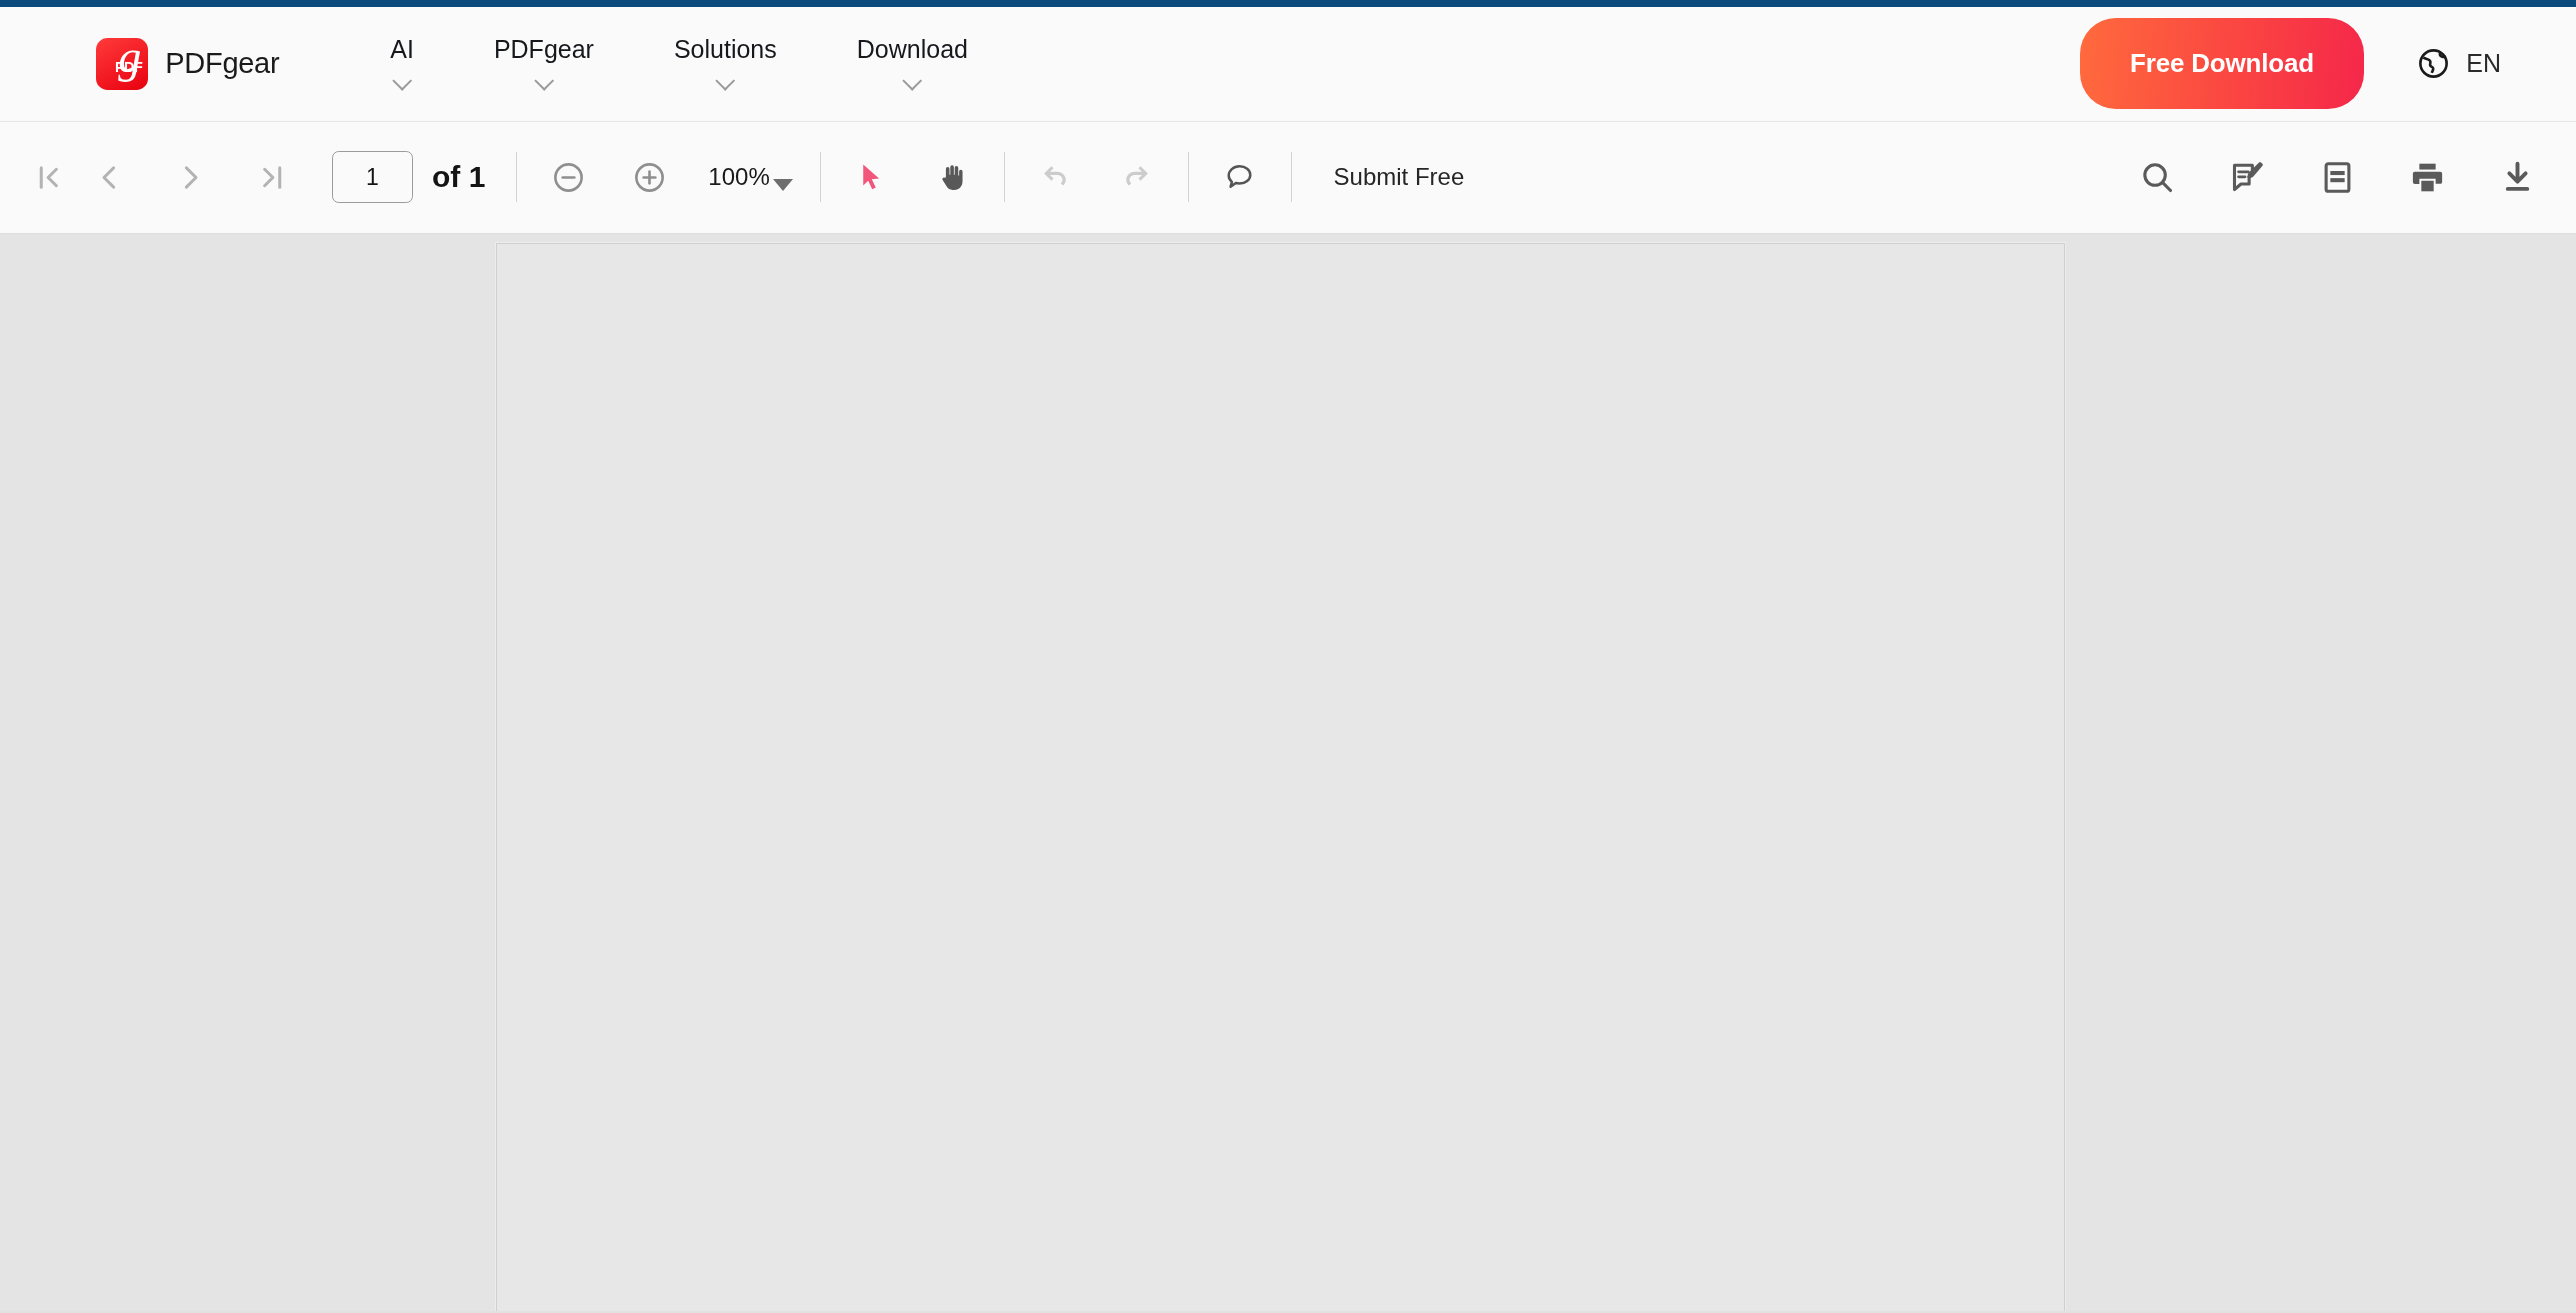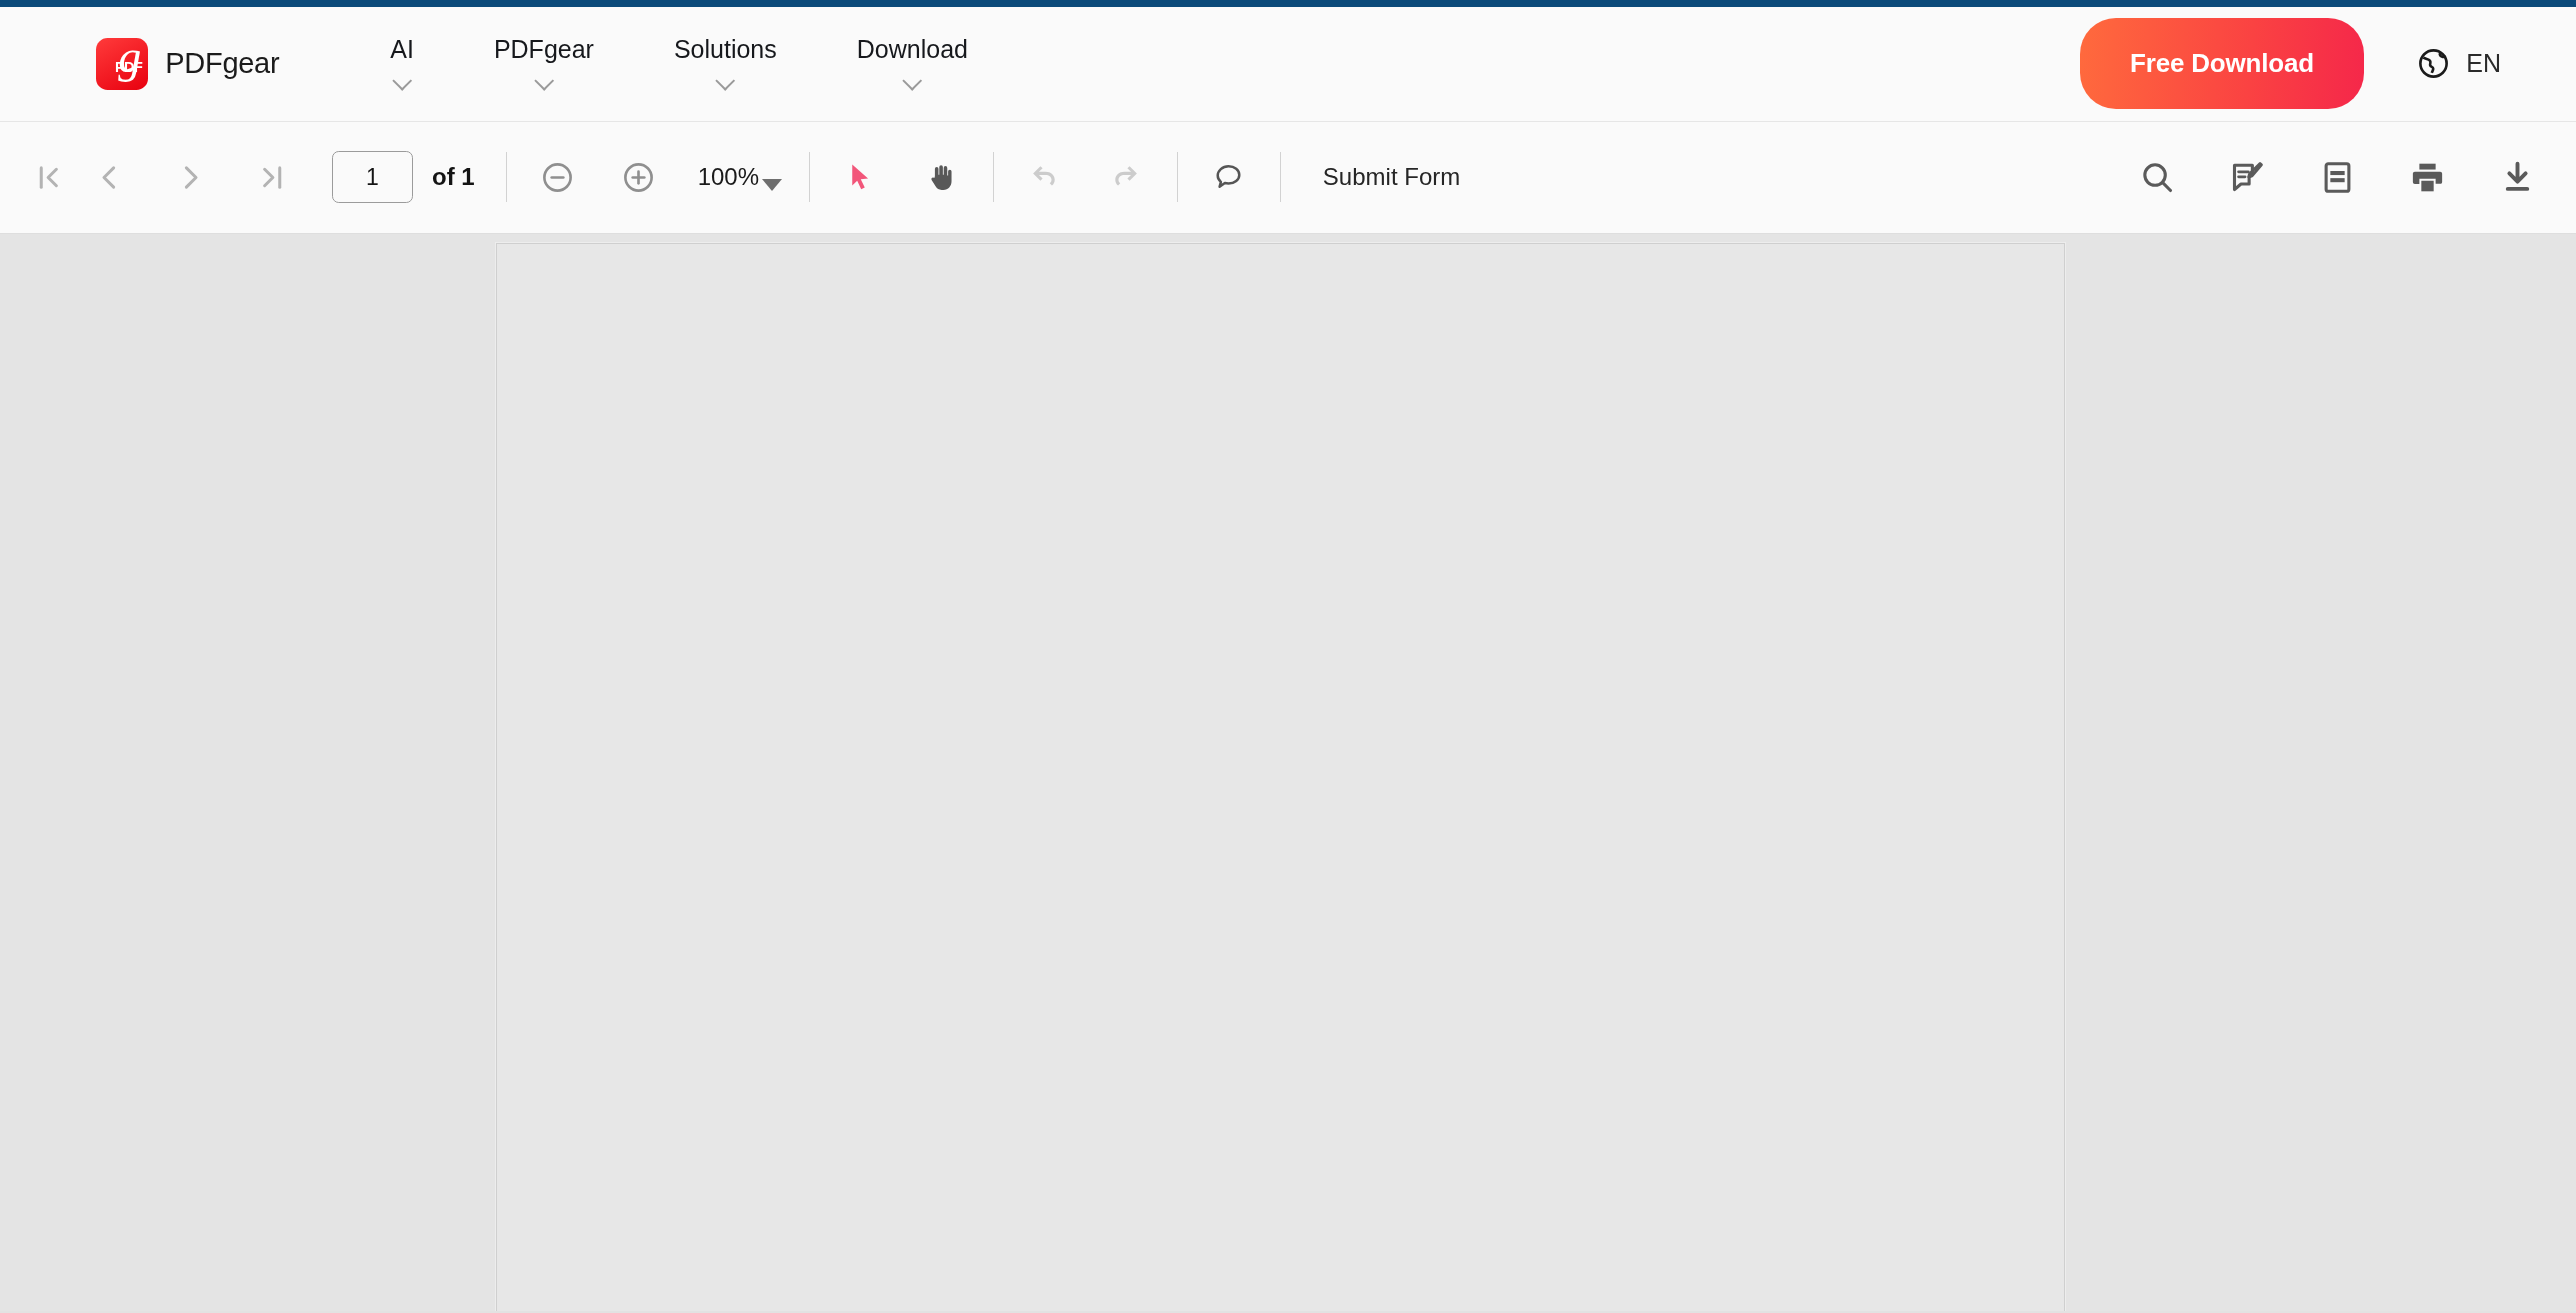--- a/index.html
+++ b/index.html
@@ -162,21 +162,21 @@
     border: 1.4px solid #9b9b9b;
     border-radius: 6.7px;
     background: #fafafa;
     font-size: 23px;
     color: #141414;
     text-align: center;
     font-family: "Liberation Sans", sans-serif;
     margin-left: 31px;
   }
   .page-of {
-    font-size: 24px;
+    font-size: 30px;
     color: #141414;
     margin-left: 19px;
     white-space: nowrap;
     font-weight: bold;
   }
   .zoom-level {
     display: flex; align-items: flex-end; gap: 3px;
     cursor: pointer;
     margin-left: 29px;
     margin-right: 5.8px;
@@ -349,21 +349,21 @@
   <div class="tb-sep"></div>
 
   <button class="tb-btn">
     <svg width="35" height="35" viewBox="0 0 24 24" fill="none" stroke="#555555" stroke-width="1.7" stroke-linejoin="round">
       <path d="M12 4.3c4.2 0 7.4 2.6 7.4 5.9 0 3.2-3.2 5.9-7.4 5.9-0.9 0-1.7-0.1-2.5-0.3l-3.6 2.5 0.9-3.3c-1.4-1.1-2.2-2.6-2.2-4.3 0-3.3 3.2-6.4 7.4-6.4z"></path>
     </svg>
   </button>
 
   <div class="tb-sep"></div>
 
-  <span class="submit-form-label">Submit Form</span>
+  <span class="submit-form-label">Submit Free</span>
 
   <div class="tb-spacer"></div>
 
   <div class="tb-right">
     <button class="tb-btn">
       <svg width="39" height="39" viewBox="0 0 24 24" fill="none" stroke="#5a5a5a" stroke-width="1.9" stroke-linecap="round">
         <circle cx="10.5" cy="10.5" r="6.3"></circle>
           <path d="M15.2 15.2L20 20"></path>
       </svg>
     </button>

